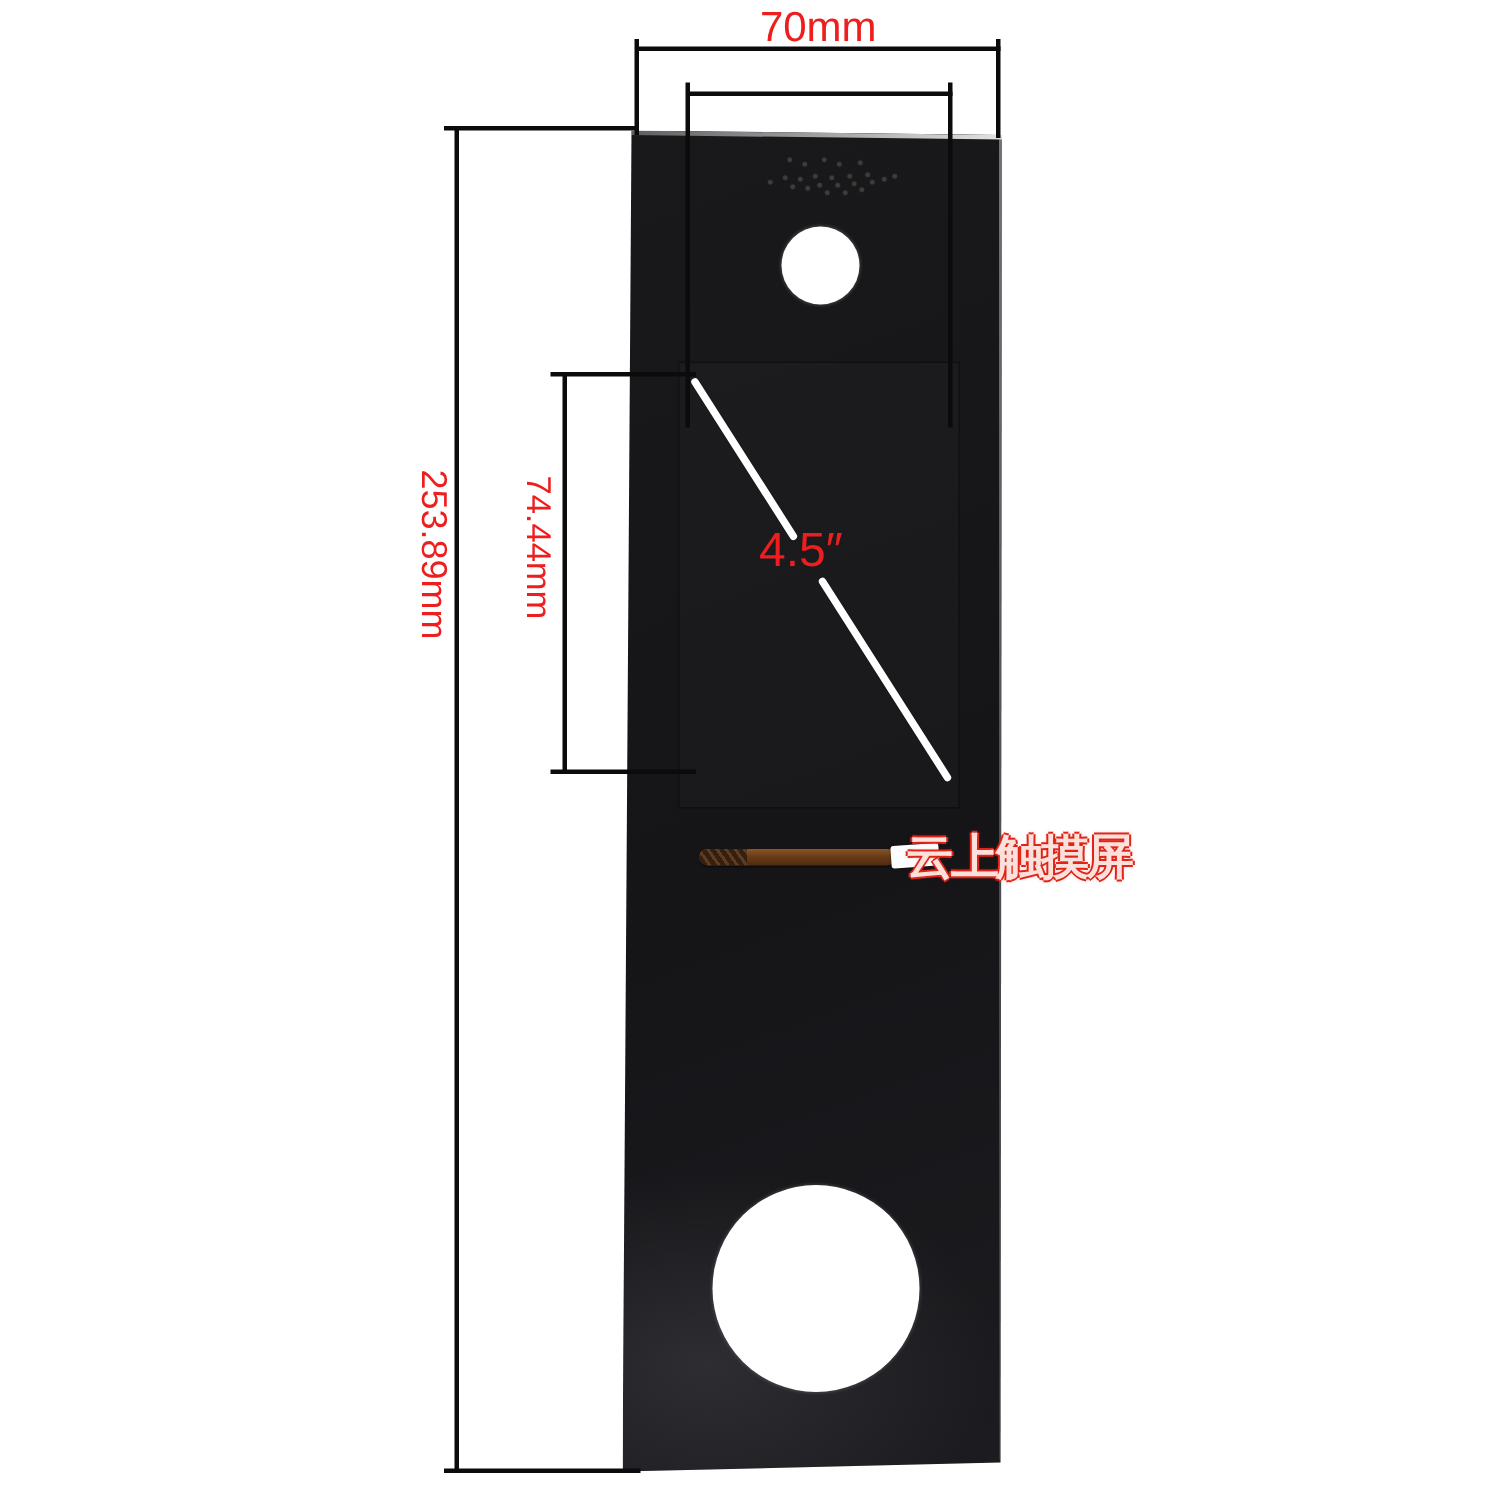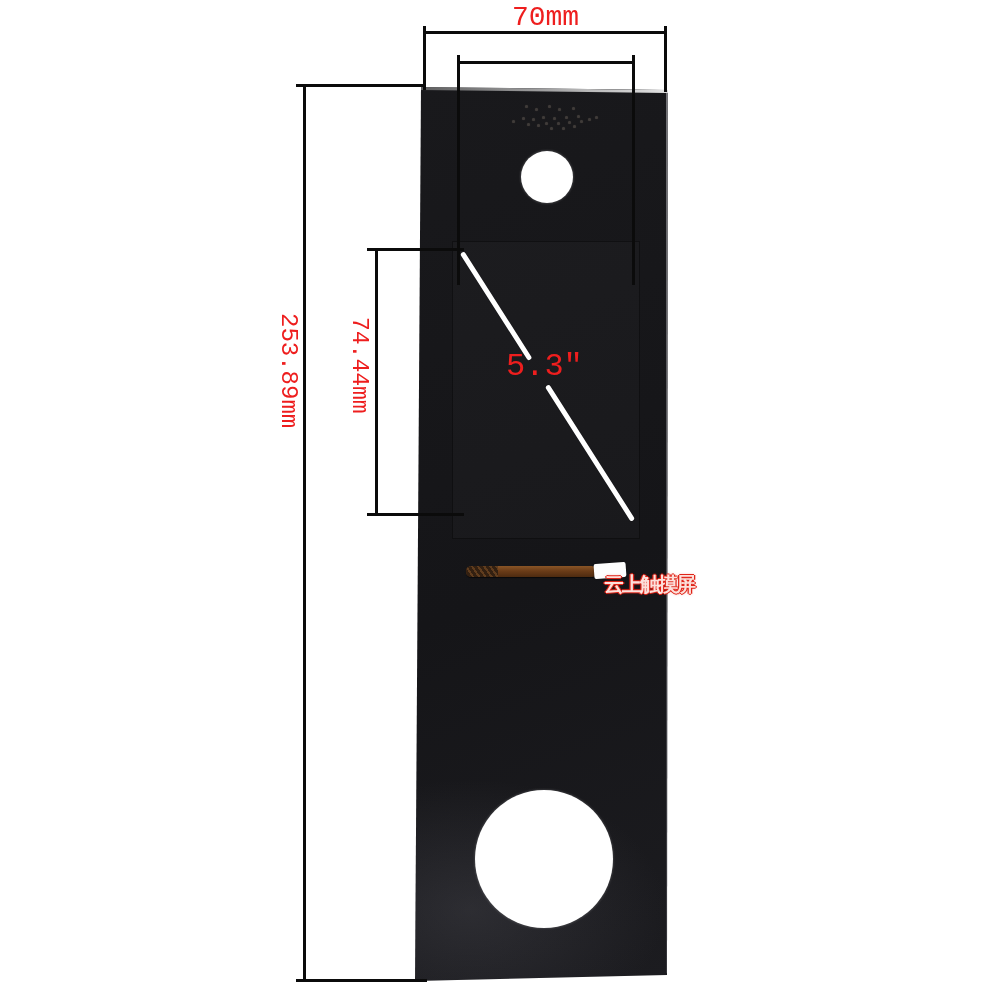--- a/index.html
+++ b/index.html
@@ -1,18 +1,18 @@
 <!DOCTYPE html>
 <html style="--annotation-red: #ee1e1e; --dimension-line: #0b0b0b; --panel-black: #17171a; --diagonal-white: #ffffff; --watermark-red: #e02418;"><head>
 <meta charset="utf-8">
 <style>
   html,body{margin:0;padding:0;background:#ffffff;}
   .stage{
     position:relative;width:1000px;height:1000px;background:#ffffff;overflow:hidden;
-    font-family:Liberation Mono, monospace;
+    font-family:Liberation Sans, sans-serif;
   }
   
   .panel{
     position:absolute;left:415px;top:87px;width:253px;height:894px;
     clip-path:polygon(6px 0px,253px 3px,252px 888px,0px 894px);
     background:
       radial-gradient(ellipse 300px 200px at 22% 92%, rgba(95,95,104,.28), transparent 65%),
       linear-gradient(160deg,#19191c 0%,#151518 55%,#1c1c20 100%);
   }
   .panel-top-highlight{
@@ -64,22 +64,22 @@
   }
   .v-label{writing-mode:vertical-rl;text-align:left;}
   .diag-seg{
     position:absolute;height:5px;border-radius:3px;background:var(--diagonal-white,#ffffff);
     transform-origin:0 50%;transform:rotate(57.5deg);
     box-shadow:0 0 1px rgba(0,0,0,.25);
   }
   .diag-label{font-size:32px;}
   
   .watermark{
-    position:absolute;left:604px;top:571px;
-    font-size:20px;font-weight:bold;letter-spacing:-2px;white-space:nowrap;
+    position:absolute;left:604px;top:550px;
+    font-size:32px;font-weight:bold;letter-spacing:-2px;white-space:nowrap;
     color:rgba(255,250,246,.88);
     text-shadow:-1.3px 0 var(--watermark-red,#e02418), 1.3px 0 var(--watermark-red,#e02418),
                 0 -1.3px var(--watermark-red,#e02418), 0 1.3px var(--watermark-red,#e02418),
                 0 0 3px rgba(224,36,24,.55);
   }
 </style>
 </head>
 <body>
 
 <div class="stage">
@@ -137,17 +137,17 @@
   <div class="dline" style="left:296px;top:979px;width:131px;height:3px;"></div>
   <div class="dim-label v-label" style="left:276px;top:313px;font-size:24px;">253.89mm</div>
 
   <div class="dline" style="left:375px;top:249px;width:3px;height:267px;"></div>
   <div class="dline" style="left:367px;top:248px;width:97px;height:3px;"></div>
   <div class="dline" style="left:367px;top:513px;width:97px;height:3px;"></div>
   <div class="dim-label v-label" style="left:347px;top:317px;font-size:23px;">74.44mm</div>
 
   <div class="diag-seg" style="left:462px;top:250px;width:127px;"></div>
   <div class="diag-seg" style="left:547px;top:383px;width:160px;"></div>
-  <div class="dim-label diag-label" style="left:506px;top:350px;">5.3″</div>
+  <div class="dim-label diag-label" style="left:506px;top:350px;">4.5″</div>
 
   <div class="watermark">云上触摸屏</div>
 
 </div>
 
 </body></html>

